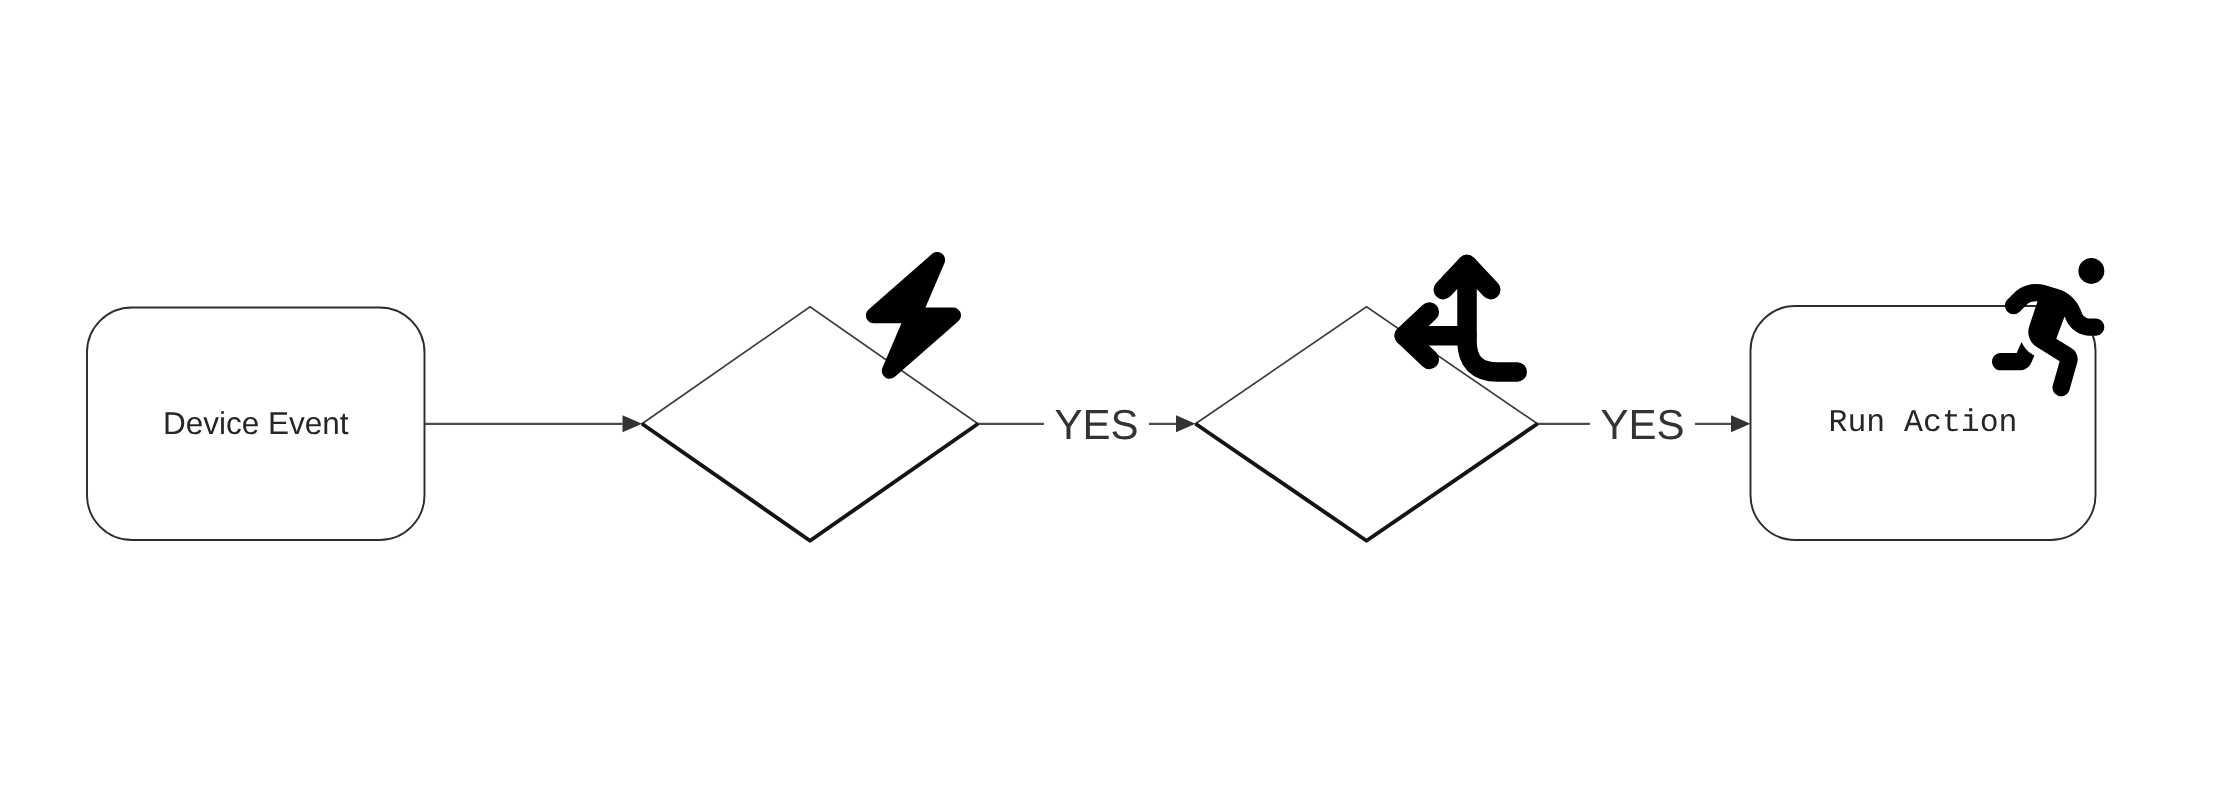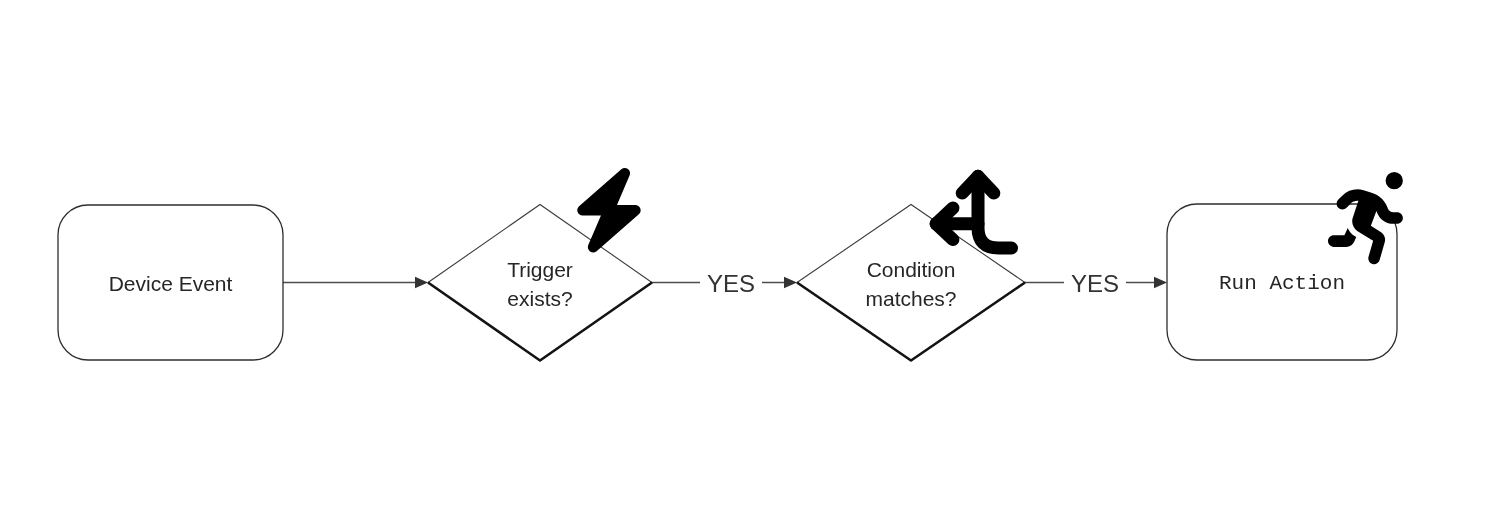--- a/index.html
+++ b/index.html
@@ -26,21 +26,21 @@
     color: #262626;
     font-size: 21px;
     line-height: 29px;
     text-align: center;
     white-space: nowrap;
   }
   .edge-label {
     position: absolute;
     transform: translate(-50%, -50%);
     color: #333333;
-    font-size: 24px;
+    font-size: 28px;
     line-height: 25px;
     background: #ffffff;
     padding: 0 7px;
     text-align: center;
     white-space: nowrap;
   }
 </style>
 </head>
 <body>
 
@@ -88,29 +88,21 @@
       <path d="M30 43 L12 60 L30 77"></path>
     </g>
 
     <g transform="translate(1328,172) scale(0.18)">
       <path fill="#000000" d="M320 48a48 48 0 1 1 96 0 48 48 0 1 1 -96 0zM125.7 175.5c9.9-9.9 23.4-15.5 37.5-15.5c1.9 0 3.8 .1 5.6 .3L137.6 254c-9.3 28 1.7 58.8 26.8 74.5l86.2 53.9-25.4 88.8c-4.9 17 5 34.7 22 39.6s34.7-5 39.6-22l28.7-100.4c5.9-20.6-2.6-42.6-20.7-53.9L238 299l30.9-82.4 5.1 12.3C289 264.7 323.9 288 362.7 288H384c17.7 0 32-14.3 32-32s-14.3-32-32-32H362.7c-12.9 0-24.6-7.8-29.5-19.7l-6.3-15c-14.6-35.1-44.1-61.9-80.5-73.1l-48.7-15c-11.1-3.4-22.7-5.2-34.4-5.2c-31 0-60.8 12.3-82.7 34.3L57.4 153.4c-12.5 12.5-12.5 32.8 0 45.3s32.8 12.5 45.3 0l23-23zM91.2 352H32c-17.7 0-32 14.3-32 32s14.3 32 32 32h69.6c19 0 36.2-11.2 43.9-28.5L157 361.6l-9.5-6c-17.5-10.9-30.5-26.8-37.9-44.9L91.2 352z"></path>
     </g>
   </svg>
 
   <div class="label" style="left:170.5px; top:283px;">Device Event</div>
 
-  <div class="label" style="left:540px; top:284px;">
-    <div>Trigger</div>
-    <div>exists?</div>
-  </div>
 
-  <div class="label" style="left:911px; top:284px;">
-    <div>Condition</div>
-    <div>matches?</div>
-  </div>
 
   <div class="label" style="left:1282px; top:283px;font-family:Liberation Mono, monospace;">Run Action</div>
 
   <div class="edge-label" style="left:731px; top:283px;">YES</div>
 
   <div class="edge-label" style="left:1095px; top:283px;">YES</div>
 
 </div>
 
 </body></html>

